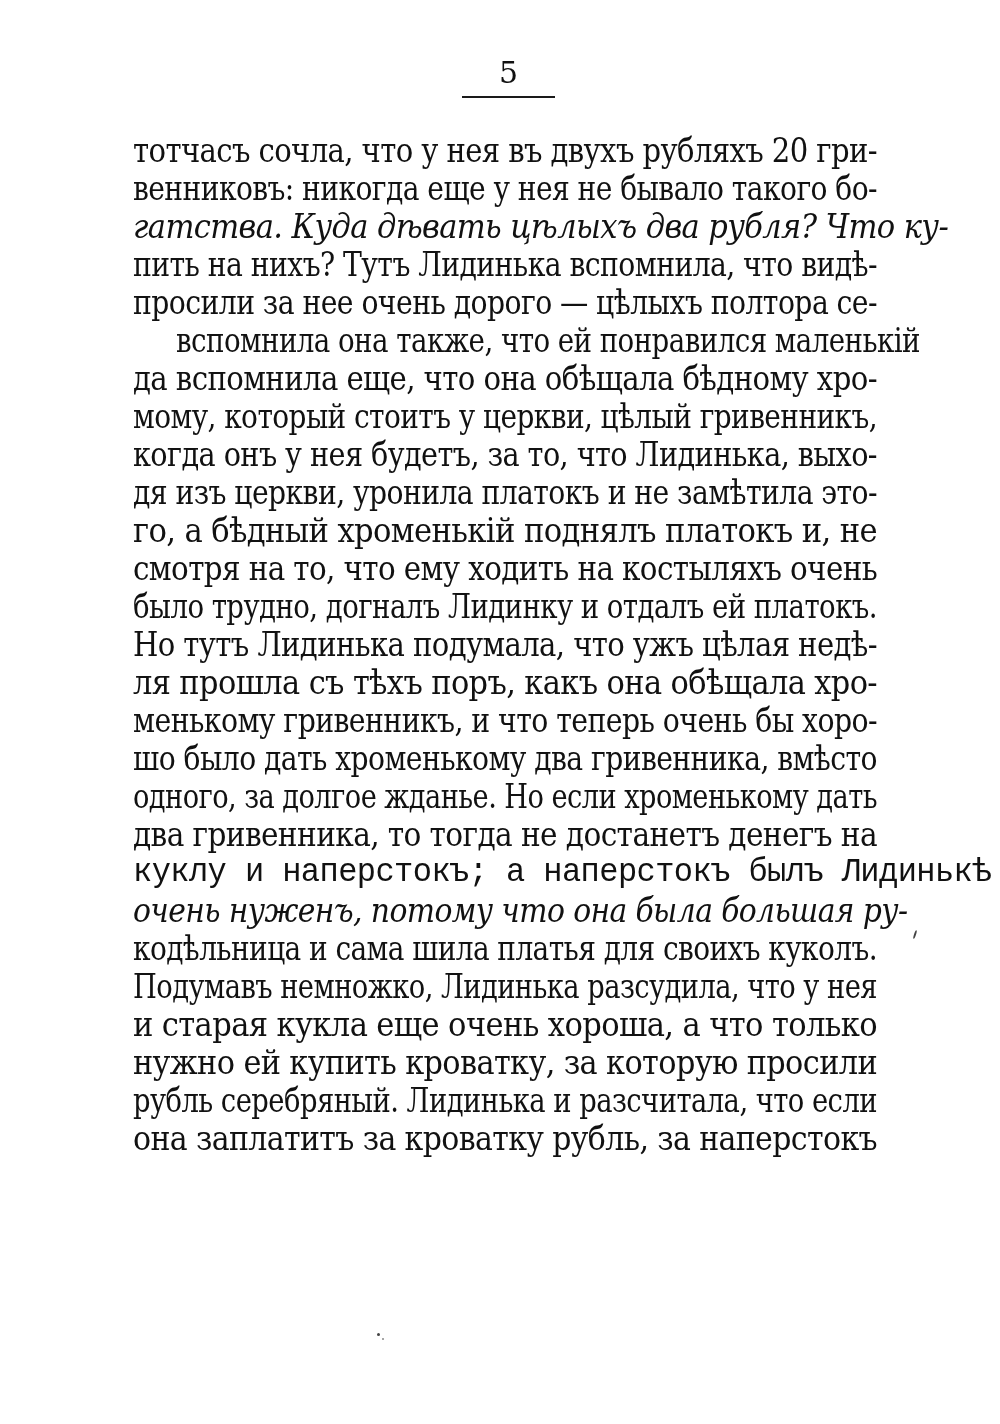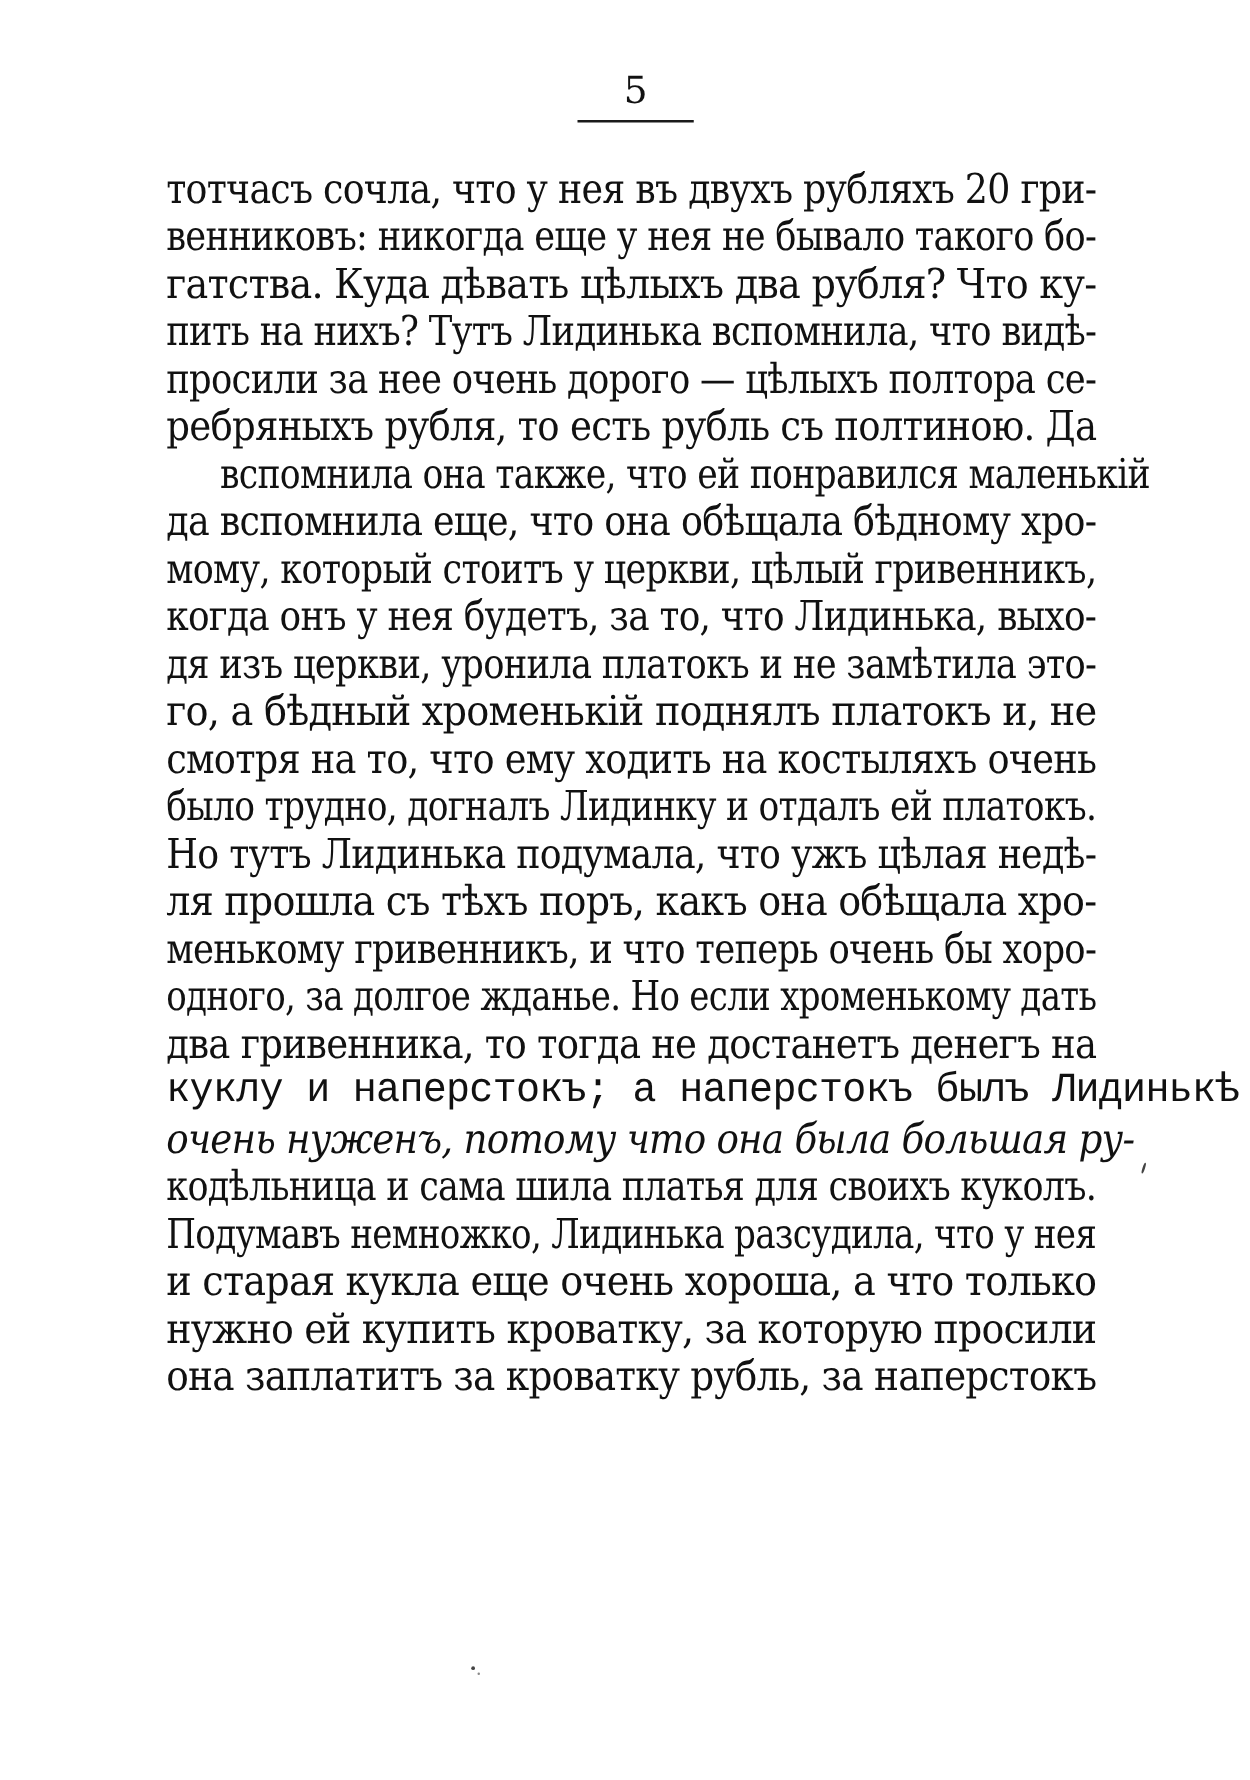--- a/index.html
+++ b/index.html
@@ -92,42 +92,43 @@
 </head>
 <body>
 
 <div class="page">
   <div class="page-number">5</div>
   <div class="page-rule"></div>
 
   <div class="body-text" id="body-text">
       <span class="line" style="height: 38px; line-height: 38px;"><span class="line-inner" style="transform: scaleX(0.9791);">тотчасъ сочла, что у нея въ двухъ рубляхъ 20 гри-</span></span>
       <span class="line" style="height: 38px; line-height: 38px;"><span class="line-inner" style="transform: scaleX(0.9475);">венниковъ: никогда еще у нея не бывало такого бо-</span></span>
-      <span class="line" style="height: 38px; line-height: 38px;"><span class="line-inner" style="transform: scaleX(1.0285);">гатства. Куда дѣвать цѣлыхъ два рубля? Что ку-</span></span>
+      <span class="line" style="height: 38px; line-height: 38px; font-style: italic;"><span class="line-inner" style="transform: scaleX(1.0285);">гатства. Куда дѣвать цѣлыхъ два рубля? Что ку-</span></span>
       <span class="line" style="height: 38px; line-height: 38px;"><span class="line-inner" style="transform: scaleX(0.9519);">пить на нихъ? Тутъ Лидинька вспомнила, что видѣ-</span></span>
       <span class="line" style="height: 38px; line-height: 38px;"><span class="line-inner" style="transform: scaleX(0.9525);">просили за нее очень дорого — цѣлыхъ полтора се-</span></span>
-      <span class="line" style="height: 38px; line-height: 38px;"><span class="line-inner" style="transform: scaleX(0.9996);">ребряныхъ рубля, то есть рубль съ полтиною. Да</span></span>
       <span class="line" style="height: 38px; line-height: 38px; margin-left: 43px;"><span class="line-inner" style="transform: scaleX(0.933);">вспомнила она также, что ей понравился маленькій</span></span>
       <span class="line" style="height: 38px; line-height: 38px;"><span class="line-inner" style="transform: scaleX(0.9824);">да вспомнила еще, что она обѣщала бѣдному хро-</span></span>
       <span class="line" style="height: 38px; line-height: 38px;"><span class="line-inner" style="transform: scaleX(0.9423);">мому, который стоитъ у церкви, цѣлый гривенникъ,</span></span>
       <span class="line" style="height: 38px; line-height: 38px;"><span class="line-inner" style="transform: scaleX(0.9668);">когда онъ у нея будетъ, за то, что Лидинька, выхо-</span></span>
       <span class="line" style="height: 38px; line-height: 38px;"><span class="line-inner" style="transform: scaleX(0.9511);">дя изъ церкви, уронила платокъ и не замѣтила это-</span></span>
       <span class="line" style="height: 38px; line-height: 38px;"><span class="line-inner" style="transform: scaleX(1.031);">го, а бѣдный хроменькій поднялъ платокъ и, не</span></span>
       <span class="line" style="height: 38px; line-height: 38px;"><span class="line-inner" style="transform: scaleX(0.9891);">смотря на то, что ему ходить на костыляхъ очень</span></span>
       <span class="line" style="height: 38px; line-height: 38px;"><span class="line-inner" style="transform: scaleX(0.9288);">было трудно, догналъ Лидинку и отдалъ ей платокъ.</span></span>
       <span class="line" style="height: 38px; line-height: 38px;"><span class="line-inner" style="transform: scaleX(0.9793);">Но тутъ Лидинька подумала, что ужъ цѣлая недѣ-</span></span>
       <span class="line" style="height: 38px; line-height: 38px;"><span class="line-inner" style="transform: scaleX(1.0257);">ля прошла съ тѣхъ поръ, какъ она обѣщала хро-</span></span>
       <span class="line" style="height: 38px; line-height: 38px;"><span class="line-inner" style="transform: scaleX(0.954);">менькому гривенникъ, и что теперь очень бы хоро-</span></span>
+      <span class="line" style="height: 38px; line-height: 38px;"><span class="line-inner" style="transform: scaleX(0.9505);">шо было дать хроменькому два гривенника, вмѣсто</span></span>
       <span class="line" style="height: 38px; line-height: 38px;"><span class="line-inner" style="transform: scaleX(0.9173);">одного, за долгое жданье. Но если хроменькому дать</span></span>
       <span class="line" style="height: 38px; line-height: 38px;"><span class="line-inner" style="transform: scaleX(0.997);">два гривенника, то тогда не достанетъ денегъ на</span></span>
       <span class="line" style="height: 38px; line-height: 38px; font-family: Liberation Mono, monospace;"><span class="line-inner" style="transform: scaleX(0.9712);">куклу и наперстокъ; а наперстокъ былъ Лидинькѣ</span></span>
       <span class="line" style="height: 38px; line-height: 38px; font-style: italic;"><span class="line-inner" style="transform: scaleX(1.0036);">очень нуженъ, потому что она была большая ру-</span></span>
       <span class="line" style="height: 38px; line-height: 38px;"><span class="line-inner" style="transform: scaleX(0.9421);">кодѣльница и сама шила платья для своихъ куколъ.</span></span>
       <span class="line" style="height: 38px; line-height: 38px;"><span class="line-inner" style="transform: scaleX(0.9205);">Подумавъ немножко, Лидинька разсудила, что у нея</span></span>
       <span class="line" style="height: 38px; line-height: 38px;"><span class="line-inner" style="transform: scaleX(1.0294);">и старая кукла еще очень хороша, а что только</span></span>
       <span class="line" style="height: 38px; line-height: 38px;"><span class="line-inner" style="transform: scaleX(1.0216);">нужно ей купить кроватку, за которую просили</span></span>
+      <span class="line" style="height: 38px; line-height: 38px;"><span class="line-inner" style="transform: scaleX(0.9232);">рубль серебряный. Лидинька и разсчитала, что если</span></span>
       <span class="line" style="height: 38px; line-height: 38px;"><span class="line-inner" style="transform: scaleX(1.0094);">она заплатитъ за кроватку рубль, за наперстокъ</span></span>
     </div>
 
   <div class="artifact artifact-right"></div>
   <div class="artifact artifact-bottom"></div>
   <div class="artifact artifact-bottom2"></div>
 </div>
 
 </body></html>

